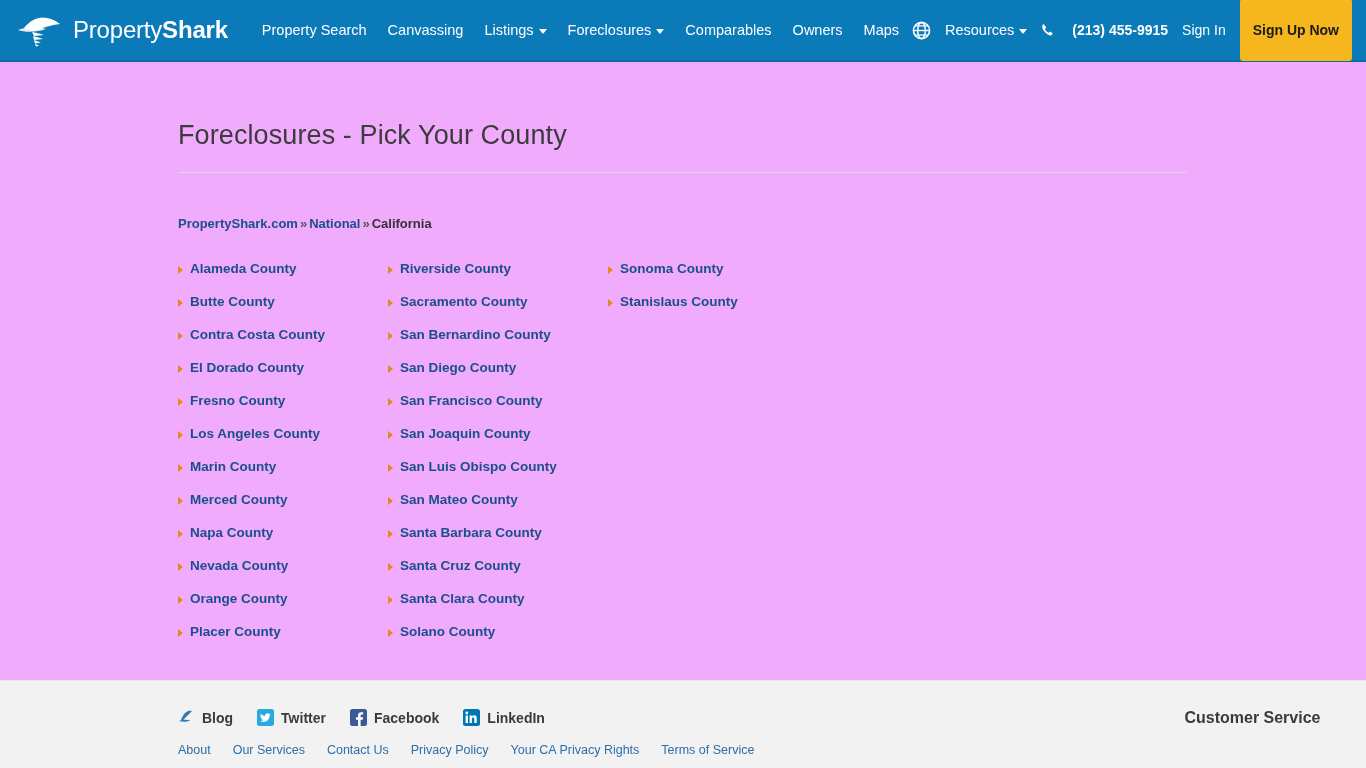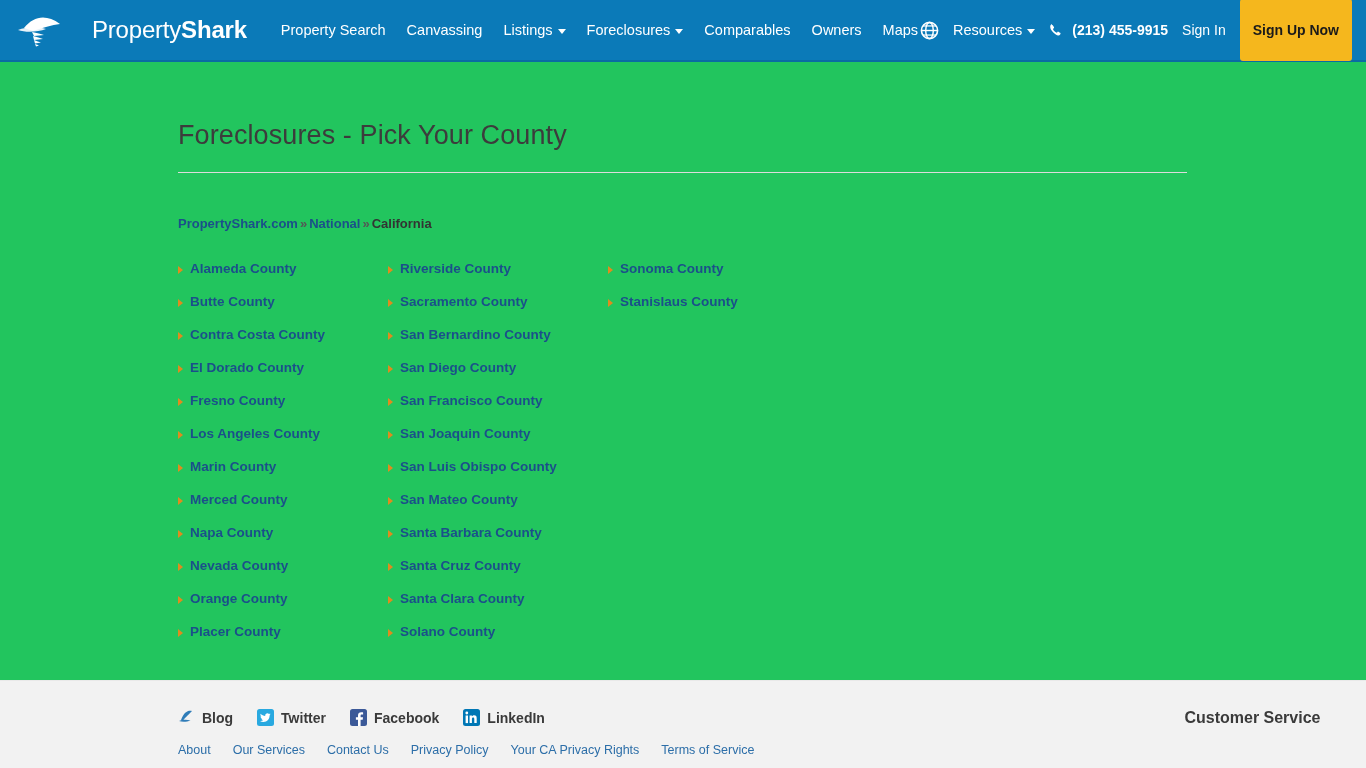--- a/index.html
+++ b/index.html
@@ -18,21 +18,21 @@
     background: #0b7ab8;
     border-bottom: 2px solid #0a6ca3;
     display: flex;
     align-items: center;
     padding: 0 14px 0 16px;
     white-space: nowrap;
   }
   .brand {
     display: flex;
     align-items: center;
-    gap: 24px;
+    gap: 5px;
     margin-right: 34px;
     text-decoration: none;
   }
   .brand-mark { width: 52px; height: 38px; display: block; flex: none; }
   .brand-text {
     color: #ffffff;
     font-size: 24px;
     letter-spacing: -0.2px;
     line-height: 1;
   }
@@ -59,40 +59,40 @@
     top: 1px;
   }
 
   .header-right {
     margin-left: auto;
     display: flex;
     align-items: center;
     gap: 14px;
   }
   .globe-icon { width: 19px; height: 19px; display: block; }
-  .phone-wrap { display: inline-flex; align-items: center; gap: 8px; }
+  .phone-wrap { display: inline-flex; align-items: center; gap: 16px; }
   .phone-icon { width: 15px; height: 15px; display: block; }
   .phone-num { color: #fff; font-size: 14px; font-weight: 600; }
   .signin { color: #fff; font-size: 14px; text-decoration: none; cursor: pointer; }
   .signup-btn {
     background: #f5b71d;
     color: #1a1a1a;
     font-size: 14px;
     font-weight: 600;
     border: none;
     border-radius: 3px;
     padding: 24px 13px;
     cursor: pointer;
     font-family: "Liberation Sans", sans-serif;
     line-height: 1;
   }
 
   
   .content {
-    background: #22c55e;
+    background: #f0abfc;
     height: 618px;
     padding: 0 0 0 178px;
   }
   .page-title {
     margin: 0;
     padding-top: 58px;
     font-size: 27px;
     font-weight: 400;
     color: #3c3c3c;
     letter-spacing: 0.1px;

